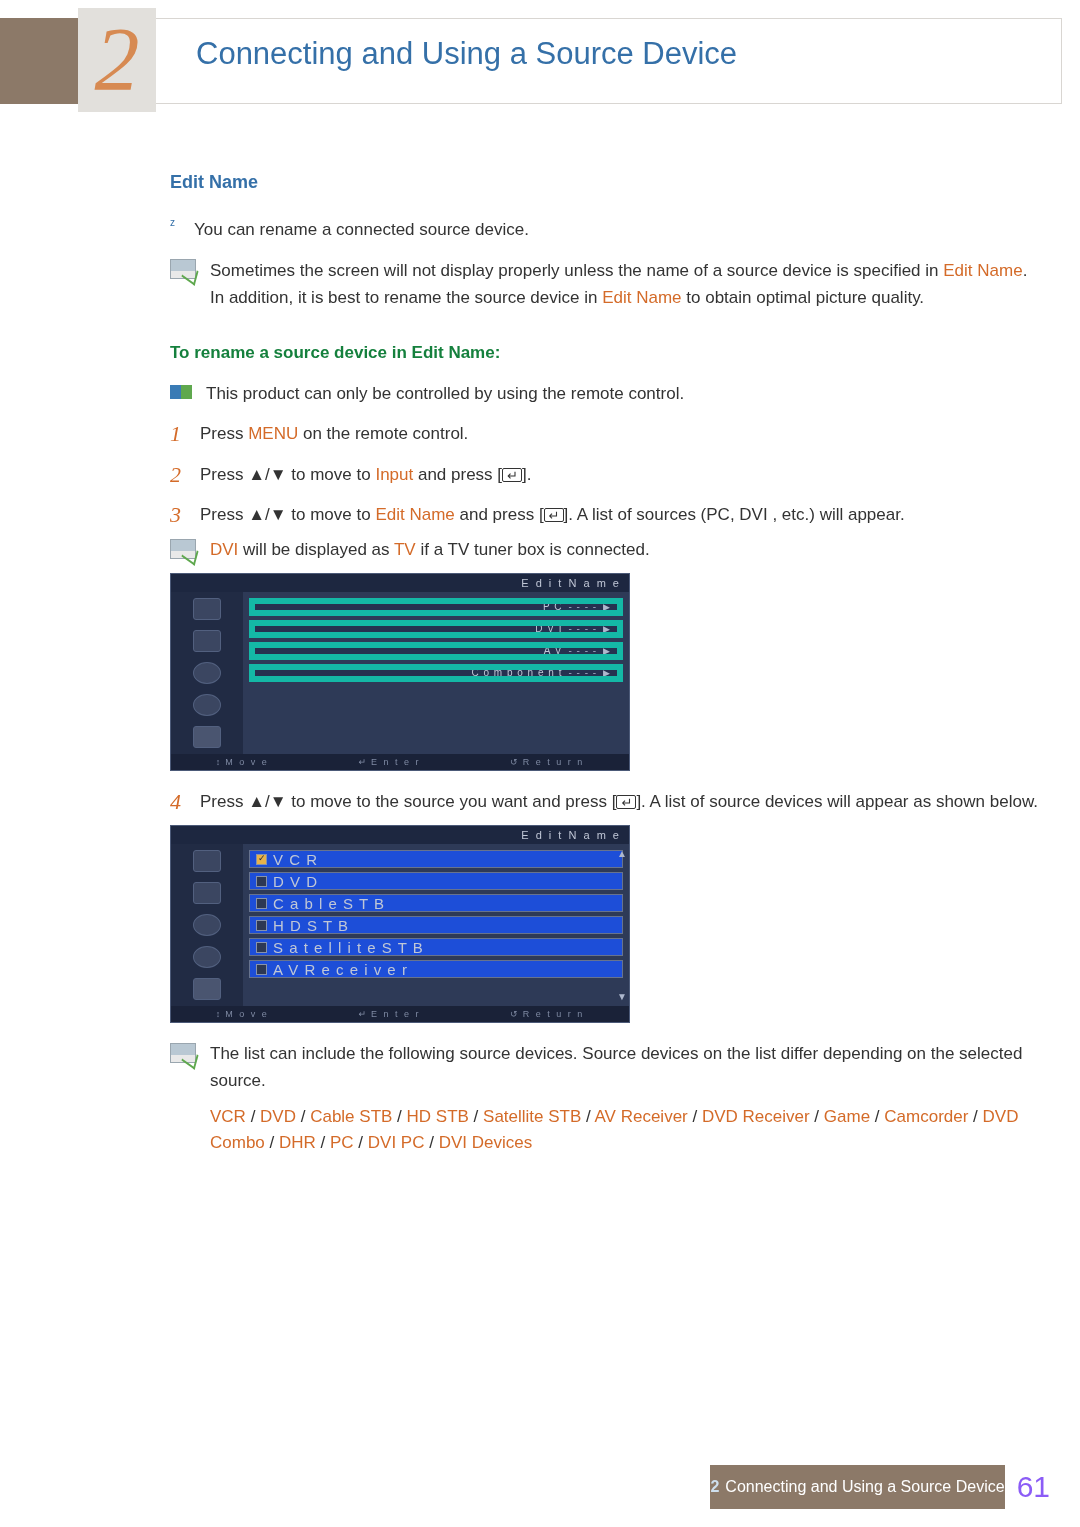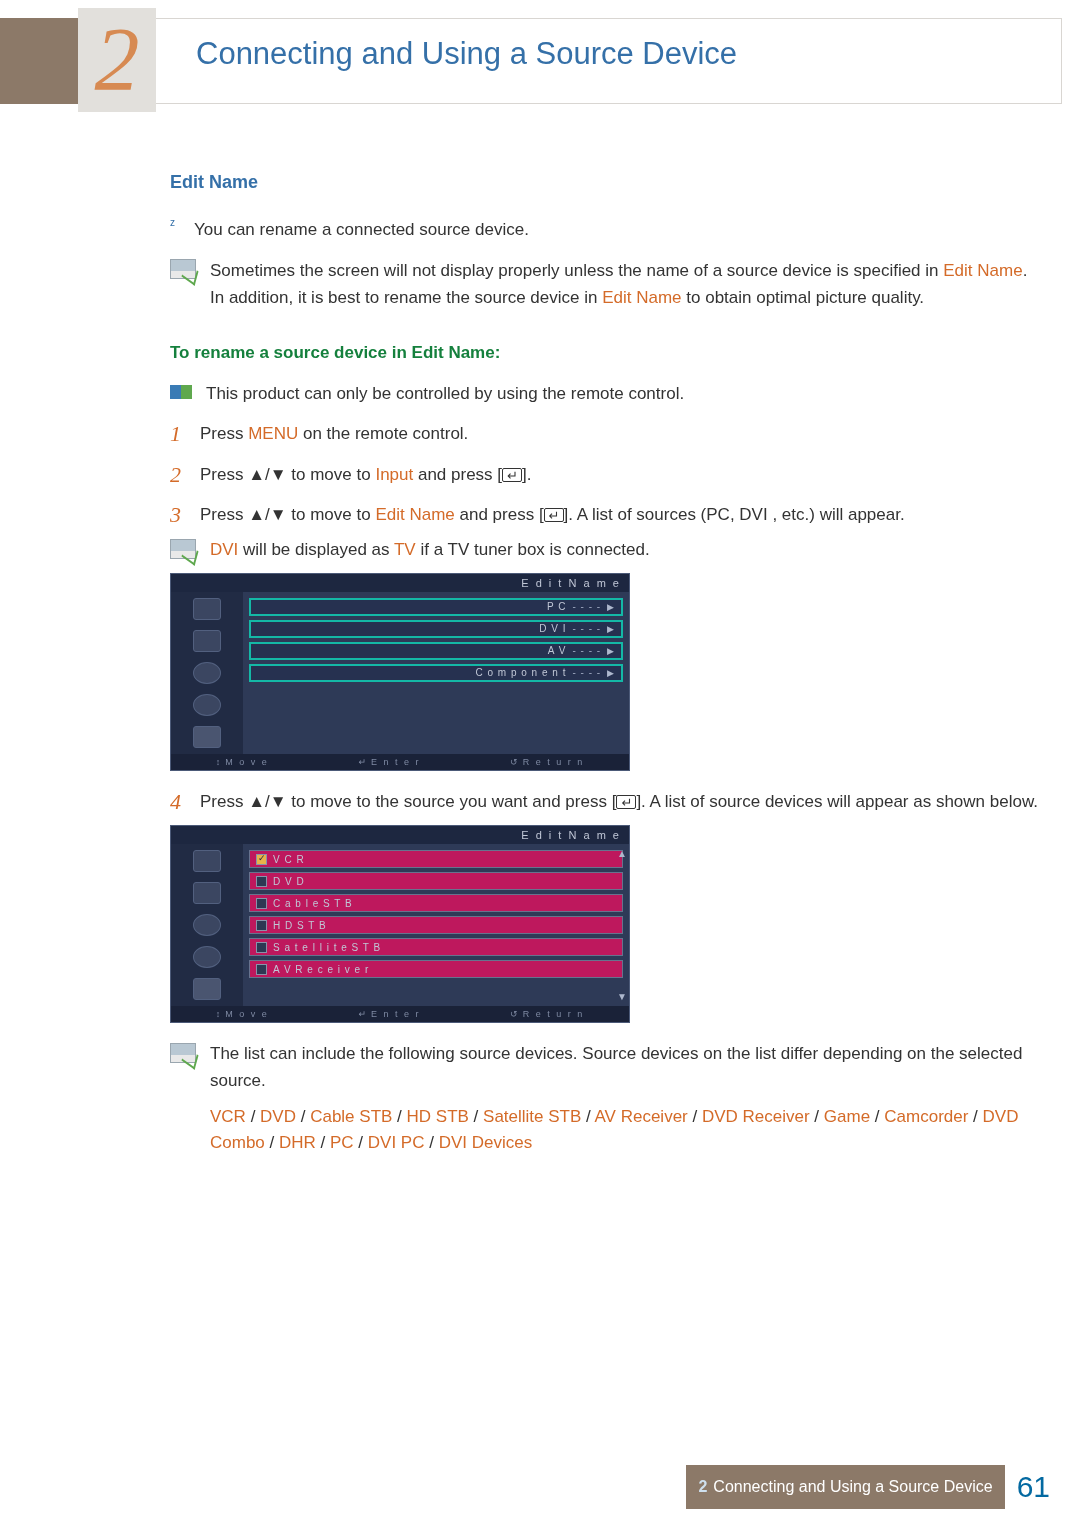--- a/index.html
+++ b/index.html
@@ -114,60 +114,60 @@
   }
   .osd-title { background:#1d2740; padding:3px 8px; font-size:11px; letter-spacing:2px; }
   .osd-body  { display:flex; }
   .osd-side  { width:72px; background:#212b44; display:flex; flex-direction:column; align-items:center; padding:6px 0; gap:10px; }
   .osd-ico   { width:28px; height:22px; background:#3b4661; border-radius:3px; border:1px solid #52607f; }
   .osd-ico.r { border-radius:50%; }
   .osd-ico.last { background:#4a5570; }
   .osd-main  { flex:1; padding:6px 6px 4px 6px; }
   .osd-row   {
     display:flex; align-items:center; gap:6px;
-    border:2px solid #14b8a6; background:#263150; height:18px;
+    border:6px solid #14b8a6; background:#263150; height:18px;
     padding:0 6px; margin-bottom:4px; font-size:10px; letter-spacing:1px;
     white-space:nowrap; overflow:hidden;
   }
   .osd-row span.lbl { flex:1; overflow:hidden; }
   .osd-row span.val { color:#9fa9c0; }
   .osd-row .tri { font-size:9px; color:#aeb8cd; }
   .osd-foot {
     display:flex; justify-content:space-around; background:#1a2238;
     padding:3px 0; font-size:9px; letter-spacing:2px; color:#7f8aa3;
   }
   .osd-foot span::before { margin-right:3px; }
   .osd-foot .m::before { content:'\2195'; }
   .osd-foot .e::before { content:'\21B5'; }
   .osd-foot .r::before { content:'\21BA'; }
 
   .osd-list-row {
     display:flex; align-items:center; gap:6px;
-    border:1px solid #67738e; background:#be185d; height:18px;
-    padding:0 6px; margin-bottom:4px; font-size:10px; letter-spacing:1px;
+    border:1px solid #67738e; background:#1d4ed8; height:18px;
+    padding:0 6px; margin-bottom:4px; font-size:15px; letter-spacing:1px;
   }
   .osd-check { width:11px; height:11px; border:1px solid #8893ab; background:#2d3853; }
   .osd-check.chk { background:#e8b24a; position:relative; }
   .osd-check.chk::after { content:'\2713'; color:#1d2740; font-size:9px; position:absolute; left:1px; top:-2px; }
   .osd-scroll {
     position:absolute; right:2px; width:16px; display:flex; flex-direction:column; justify-content:space-between;
     color:#aeb8cd; font-size:10px;
   }
   .osd-main.rel { position:relative; }
 
   
   .footer-band {
     position:absolute; bottom:18px; right:18px;
     background:#8c7968; color:#fff; display:flex; align-items:center;
     height:44px;
   }
-  .footer-band .txt { padding:0 12px; font-size:16px; }
+  .footer-band .txt { padding:0 0; font-size:16px; }
   .footer-band .ch  { color:#cfe0ee; font-weight:700; margin-right:6px; }
   .footer-band .pg  {
-    background:#fff; color:#0369a1; font-size:30px; font-weight:400;
+    background:#fff; color:#8b5cf6; font-size:30px; font-weight:400;
     height:44px; padding:0 12px; display:flex; align-items:center;
   }
 </style>
 </head>
 <body>
 
 <div class="header-stripe"></div>
 <div class="header-white"></div>
 <div class="chapter-box">
   <span class="chapter-num">2</span>

